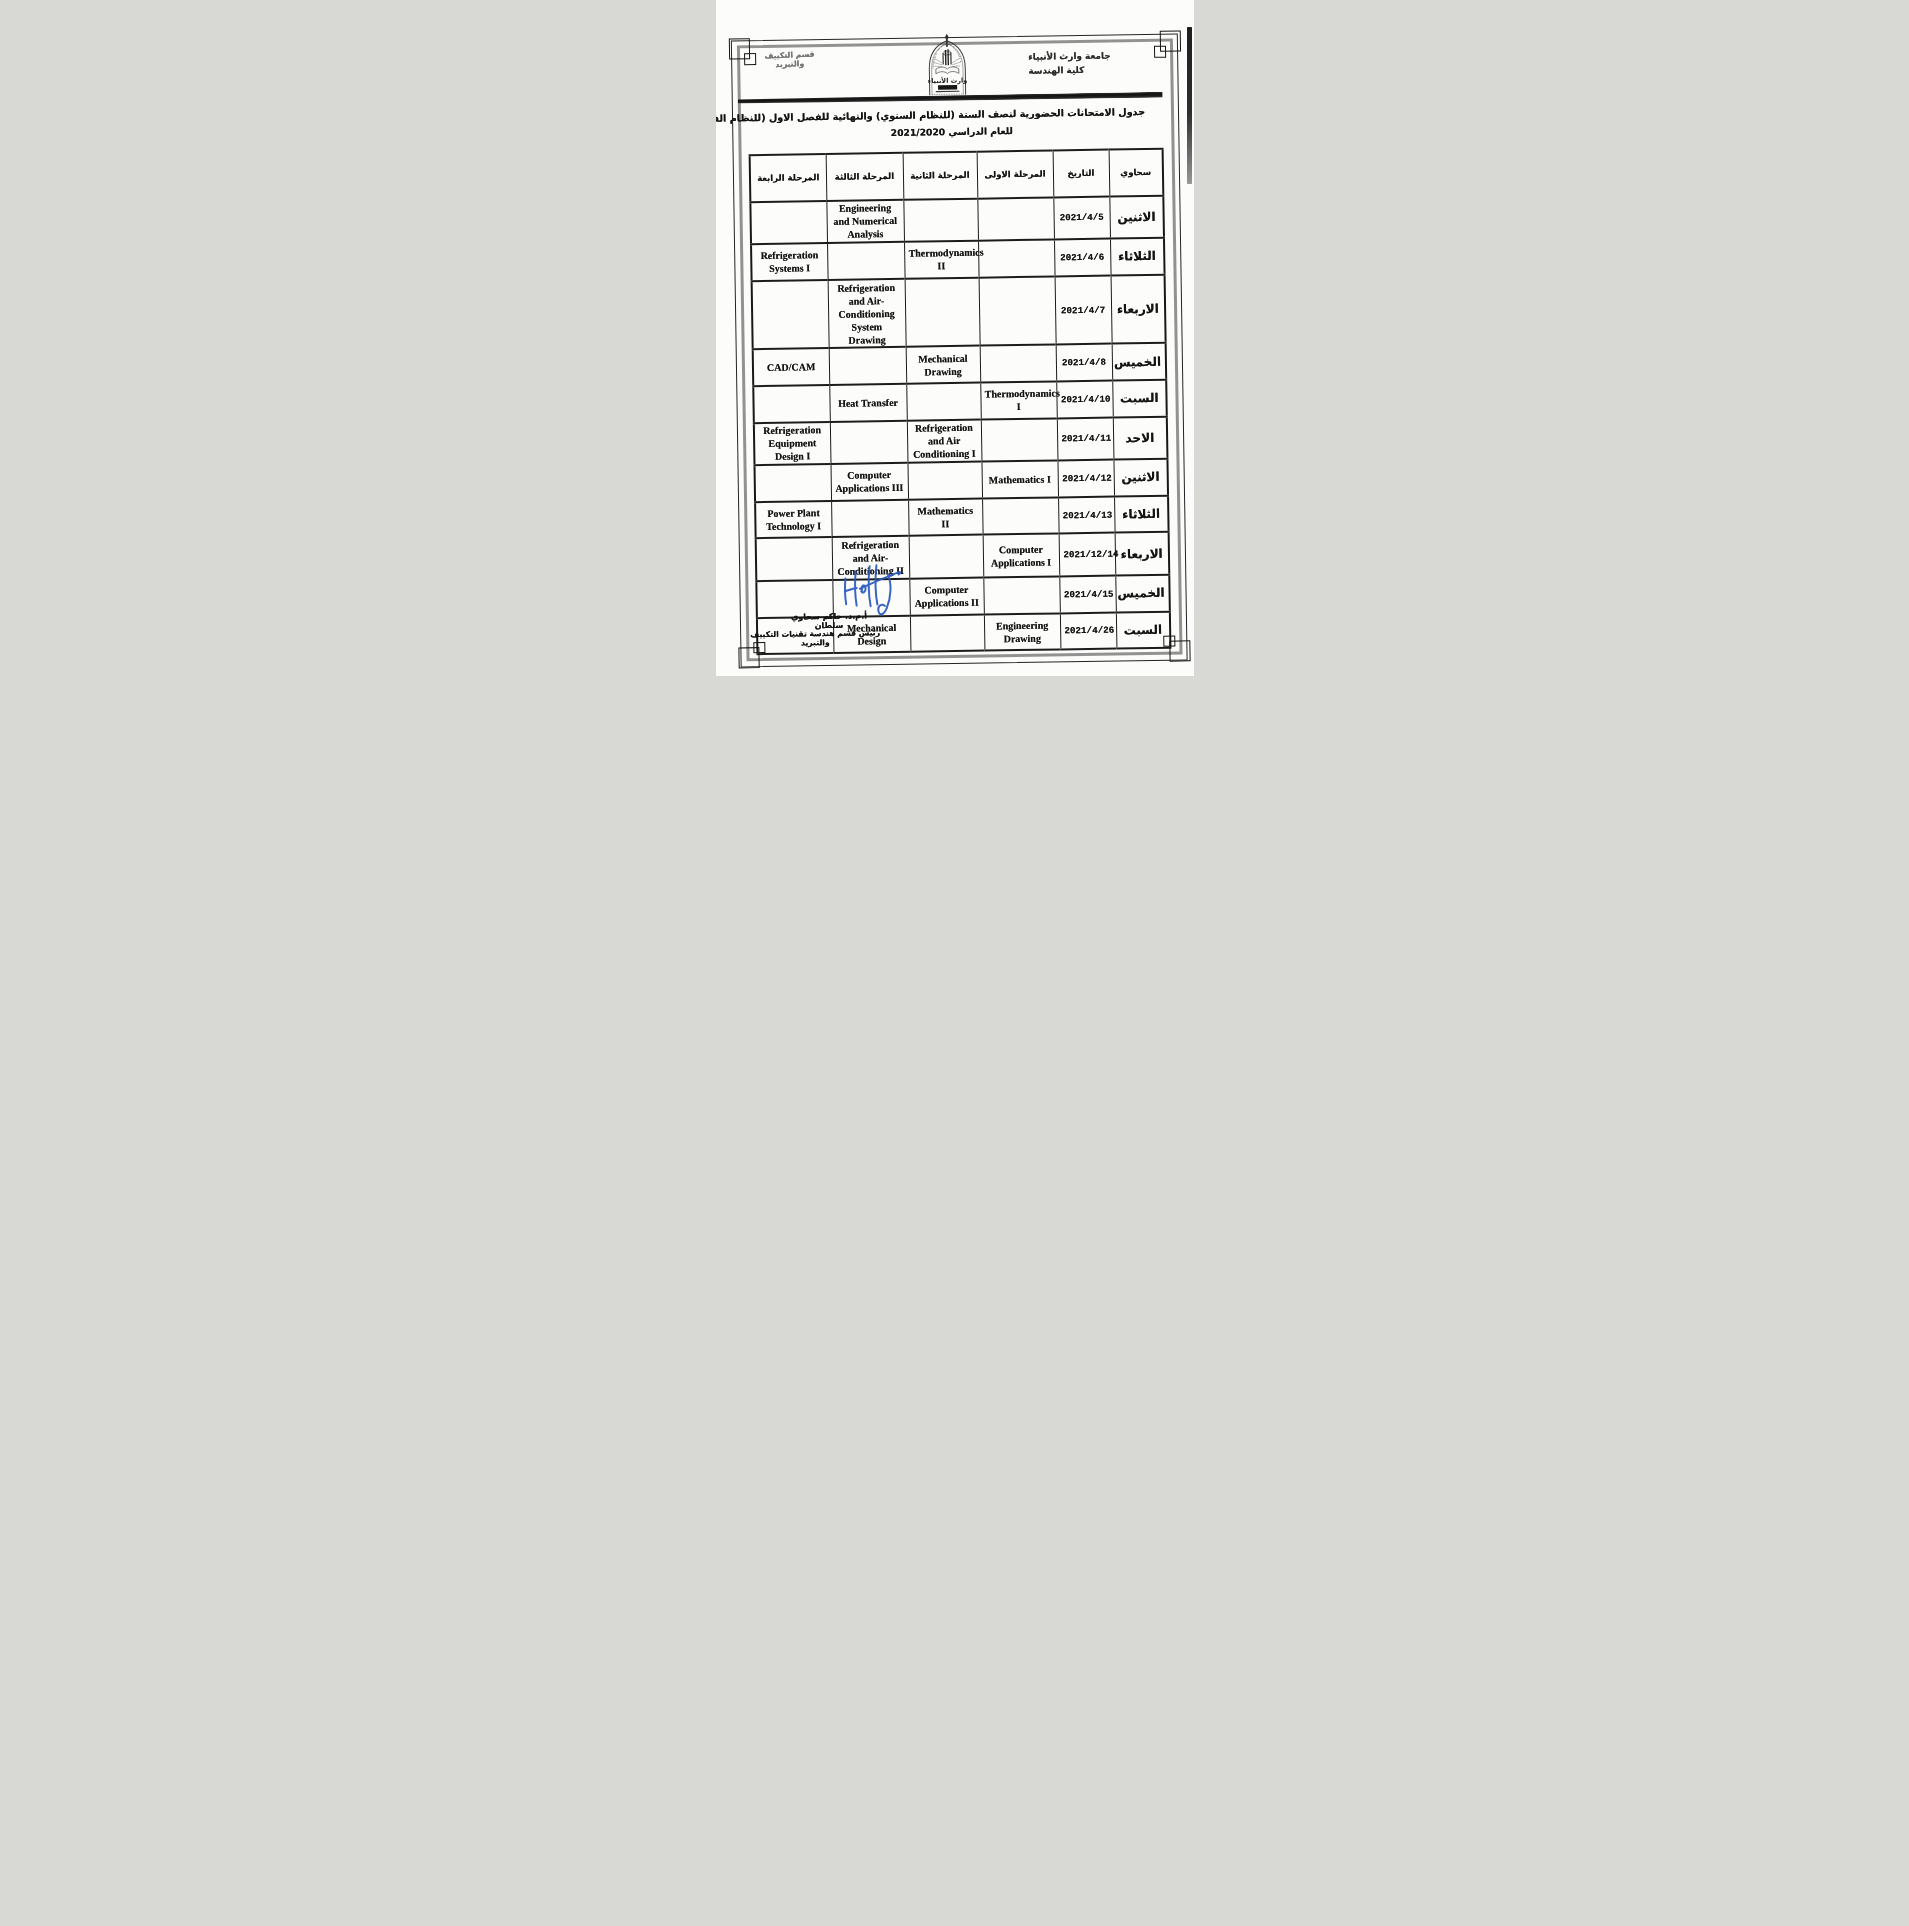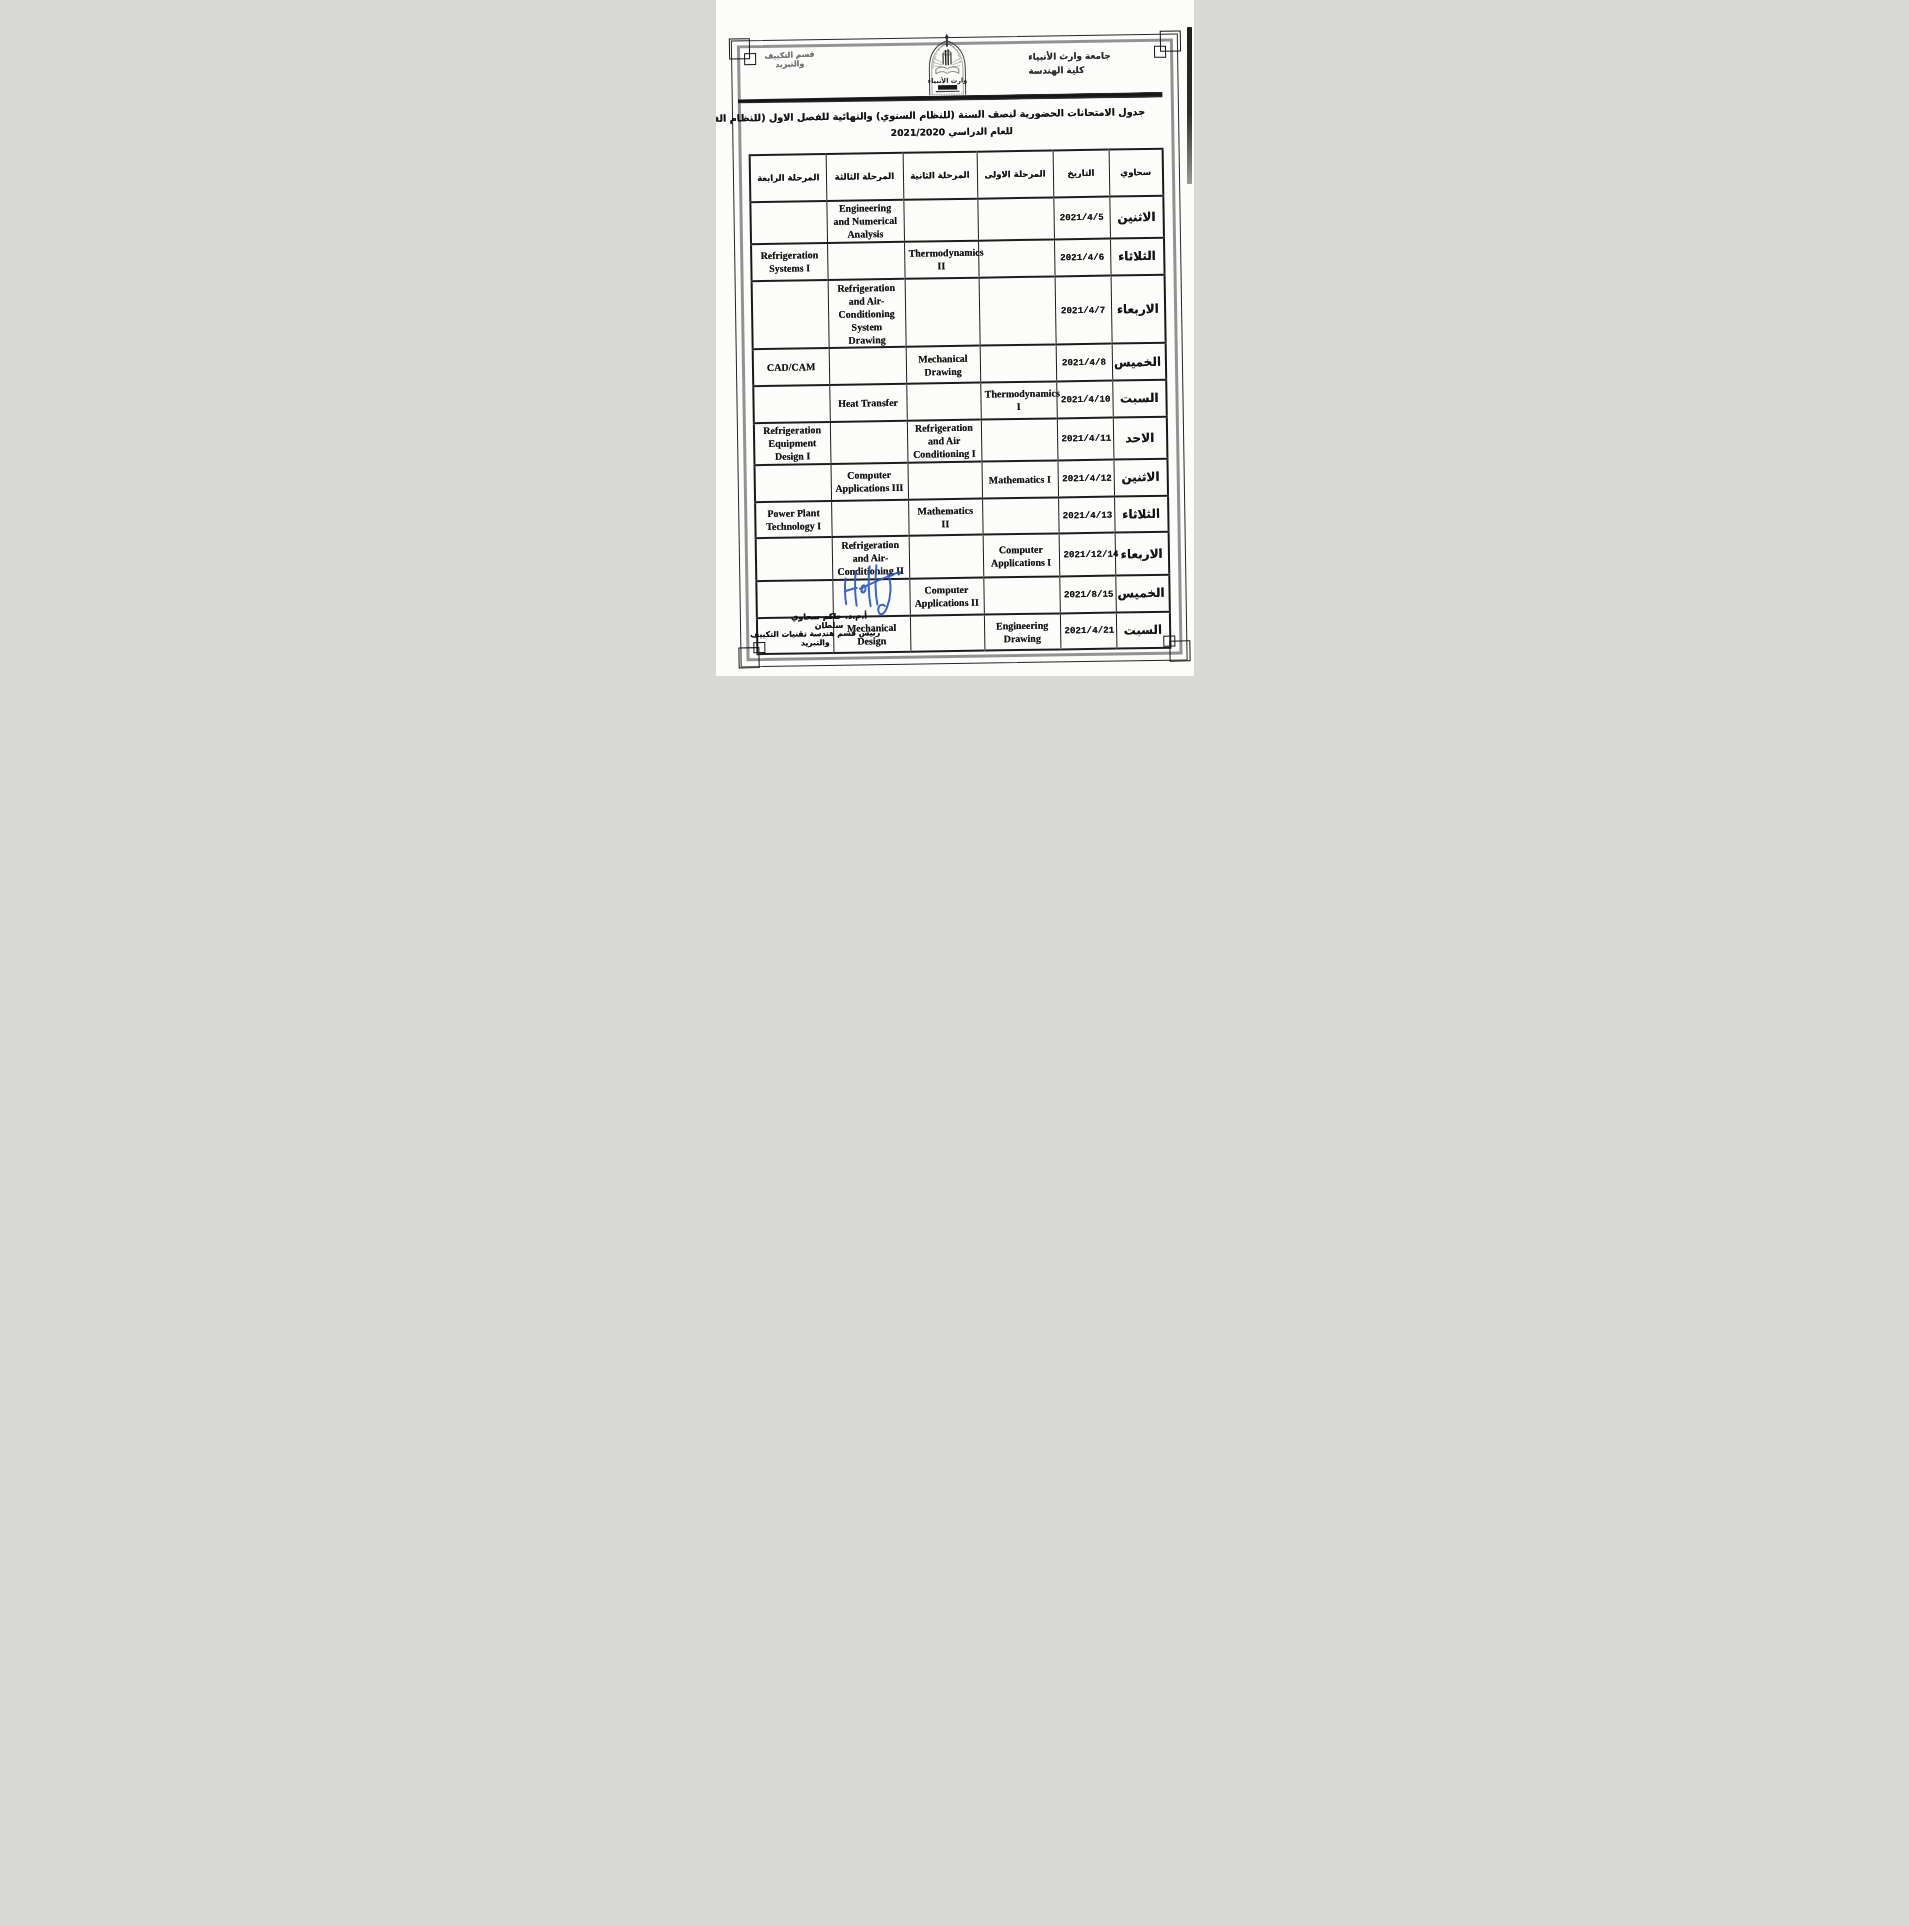--- a/index.html
+++ b/index.html
@@ -223,29 +223,29 @@
       <tr class="data">
         <td class="day">الاربعاء</td>
         <td class="date">2021/12/14</td>
         <td class="course">Computer Applications I</td>
         <td class="course"></td>
         <td class="course">Refrigeration and Air-Conditioning II</td>
         <td class="course"></td>
       </tr>
       <tr class="data">
         <td class="day">الخميس</td>
-        <td class="date">2021/8/15</td>
+        <td class="date">2021/4/15</td>
         <td class="course"></td>
         <td class="course">Computer Applications II</td>
         <td class="course"></td>
         <td class="course"></td>
       </tr>
       <tr class="data">
         <td class="day">السبت</td>
-        <td class="date">2021/4/21</td>
+        <td class="date">2021/4/26</td>
         <td class="course">Engineering Drawing</td>
         <td class="course"></td>
         <td class="course">Mechanical Design</td>
         <td class="course"></td>
       </tr>
     </tbody>
       </table>
 
     <svg class="sig-ink" viewBox="0 0 160 150">
       <g fill="none" stroke="#2b5ac0" stroke-width="5" stroke-linecap="round" opacity="0.93">

